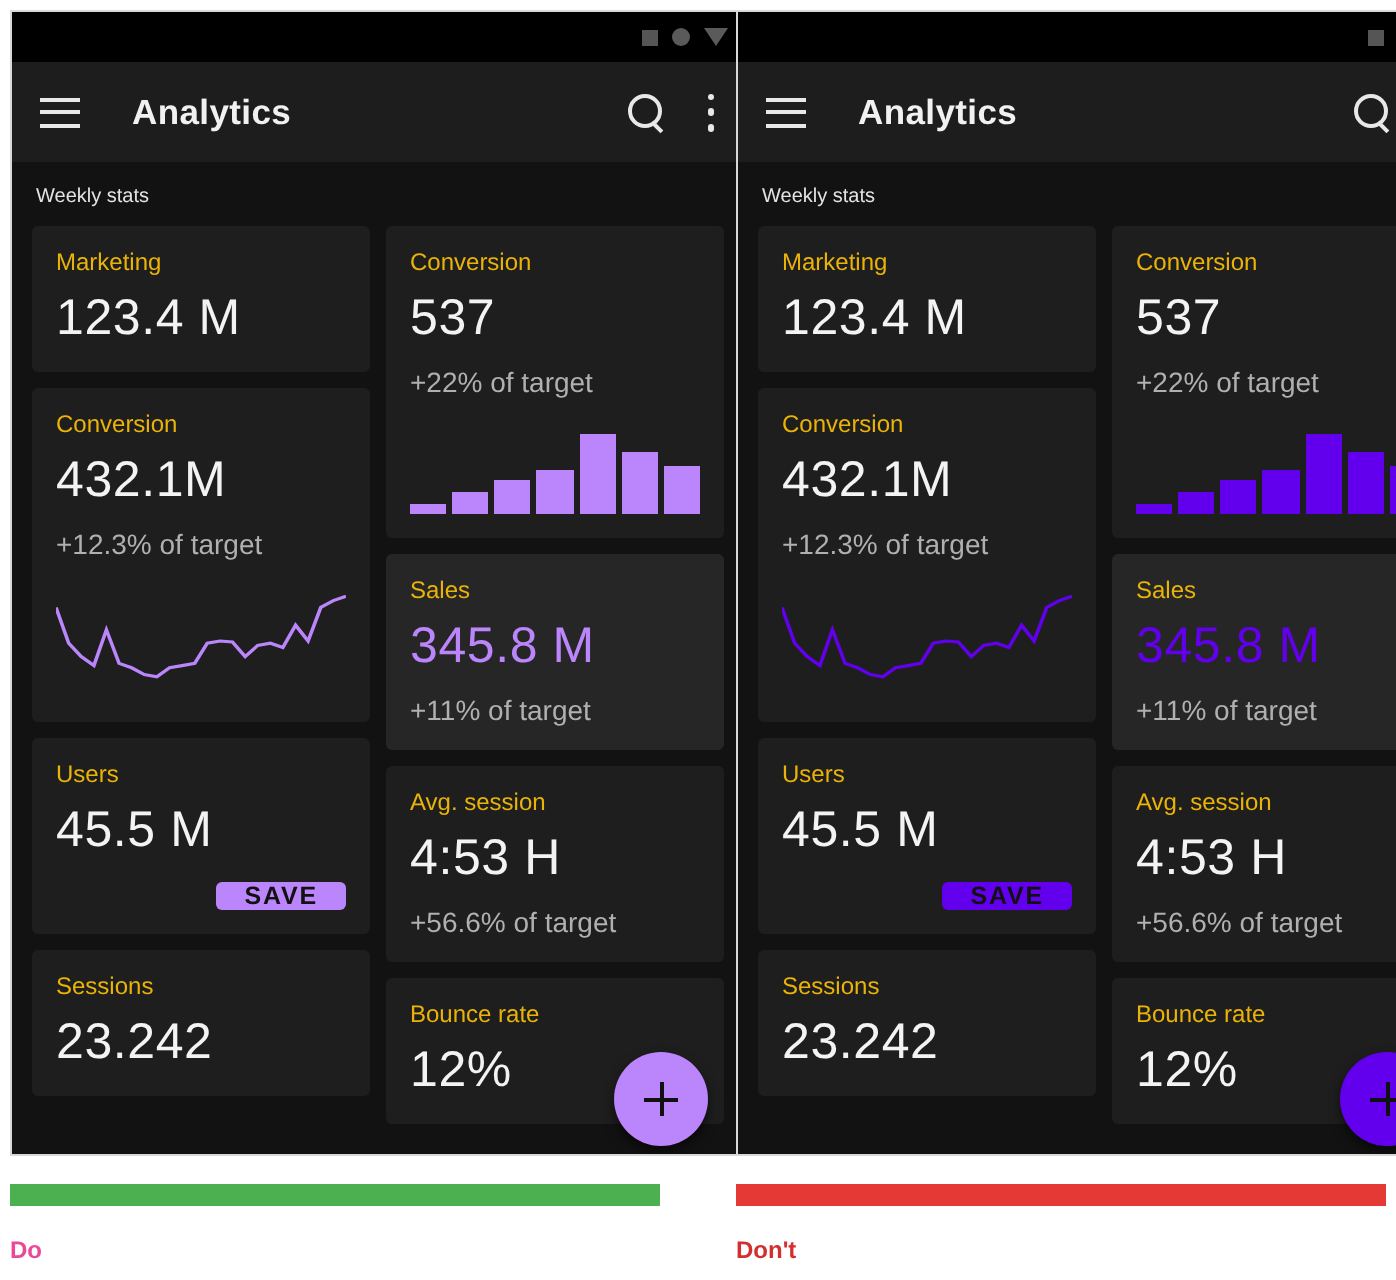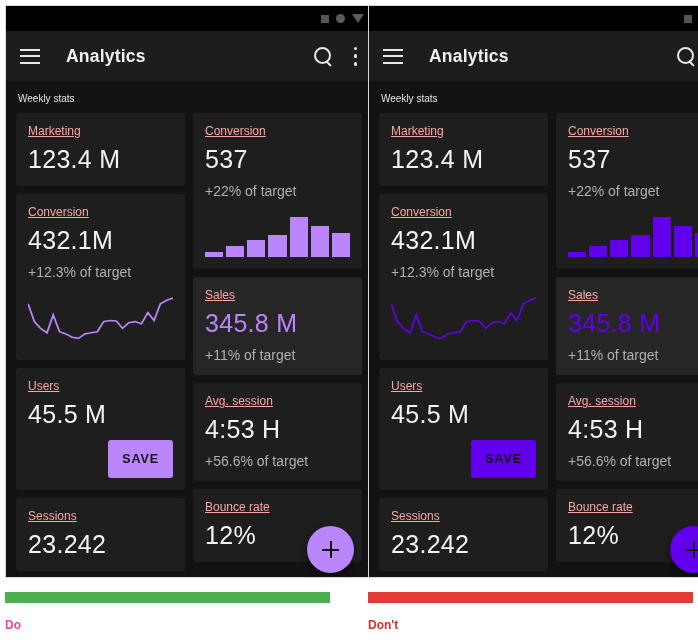--- a/index.html
+++ b/index.html
@@ -149,25 +149,24 @@
   }
 
   .card {
     background: #1e1e1e;
     border-radius: 3px;
     padding: 11px 12px 12px 12px;
   }
   .card.elevated { background: #262626; }
 
   .card-label {
-    color: #fca5a5;
+    color: #eab308;
     font-size: 12px;
     margin-bottom: 5px;
     line-height: 1.3;
-    text-decoration: underline;
   }
   .card-value {
     color: #f3f3f3;
     font-size: 25px;
     font-weight: 300;
     line-height: 1.18;
     letter-spacing: .3px;
     white-space: nowrap;
   }
   .card-value.accent { color: var(--accent); }
@@ -206,21 +205,21 @@
     margin-top: 11px;
   }
   .btn-save {
     background: var(--accent);
     color: var(--on-accent);
     border: none;
     border-radius: 3px;
     font-size: 12.5px;
     font-weight: bold;
     letter-spacing: .9px;
-    padding: 12px 14px;
+    padding: 0 14px;
     cursor: pointer;
     font-family: "Liberation Sans", sans-serif;
   }
 
   .fab {
     position: absolute;
     right: 18px;
     bottom: 6px;
     width: 47px; height: 47px;
     border-radius: 50%;

